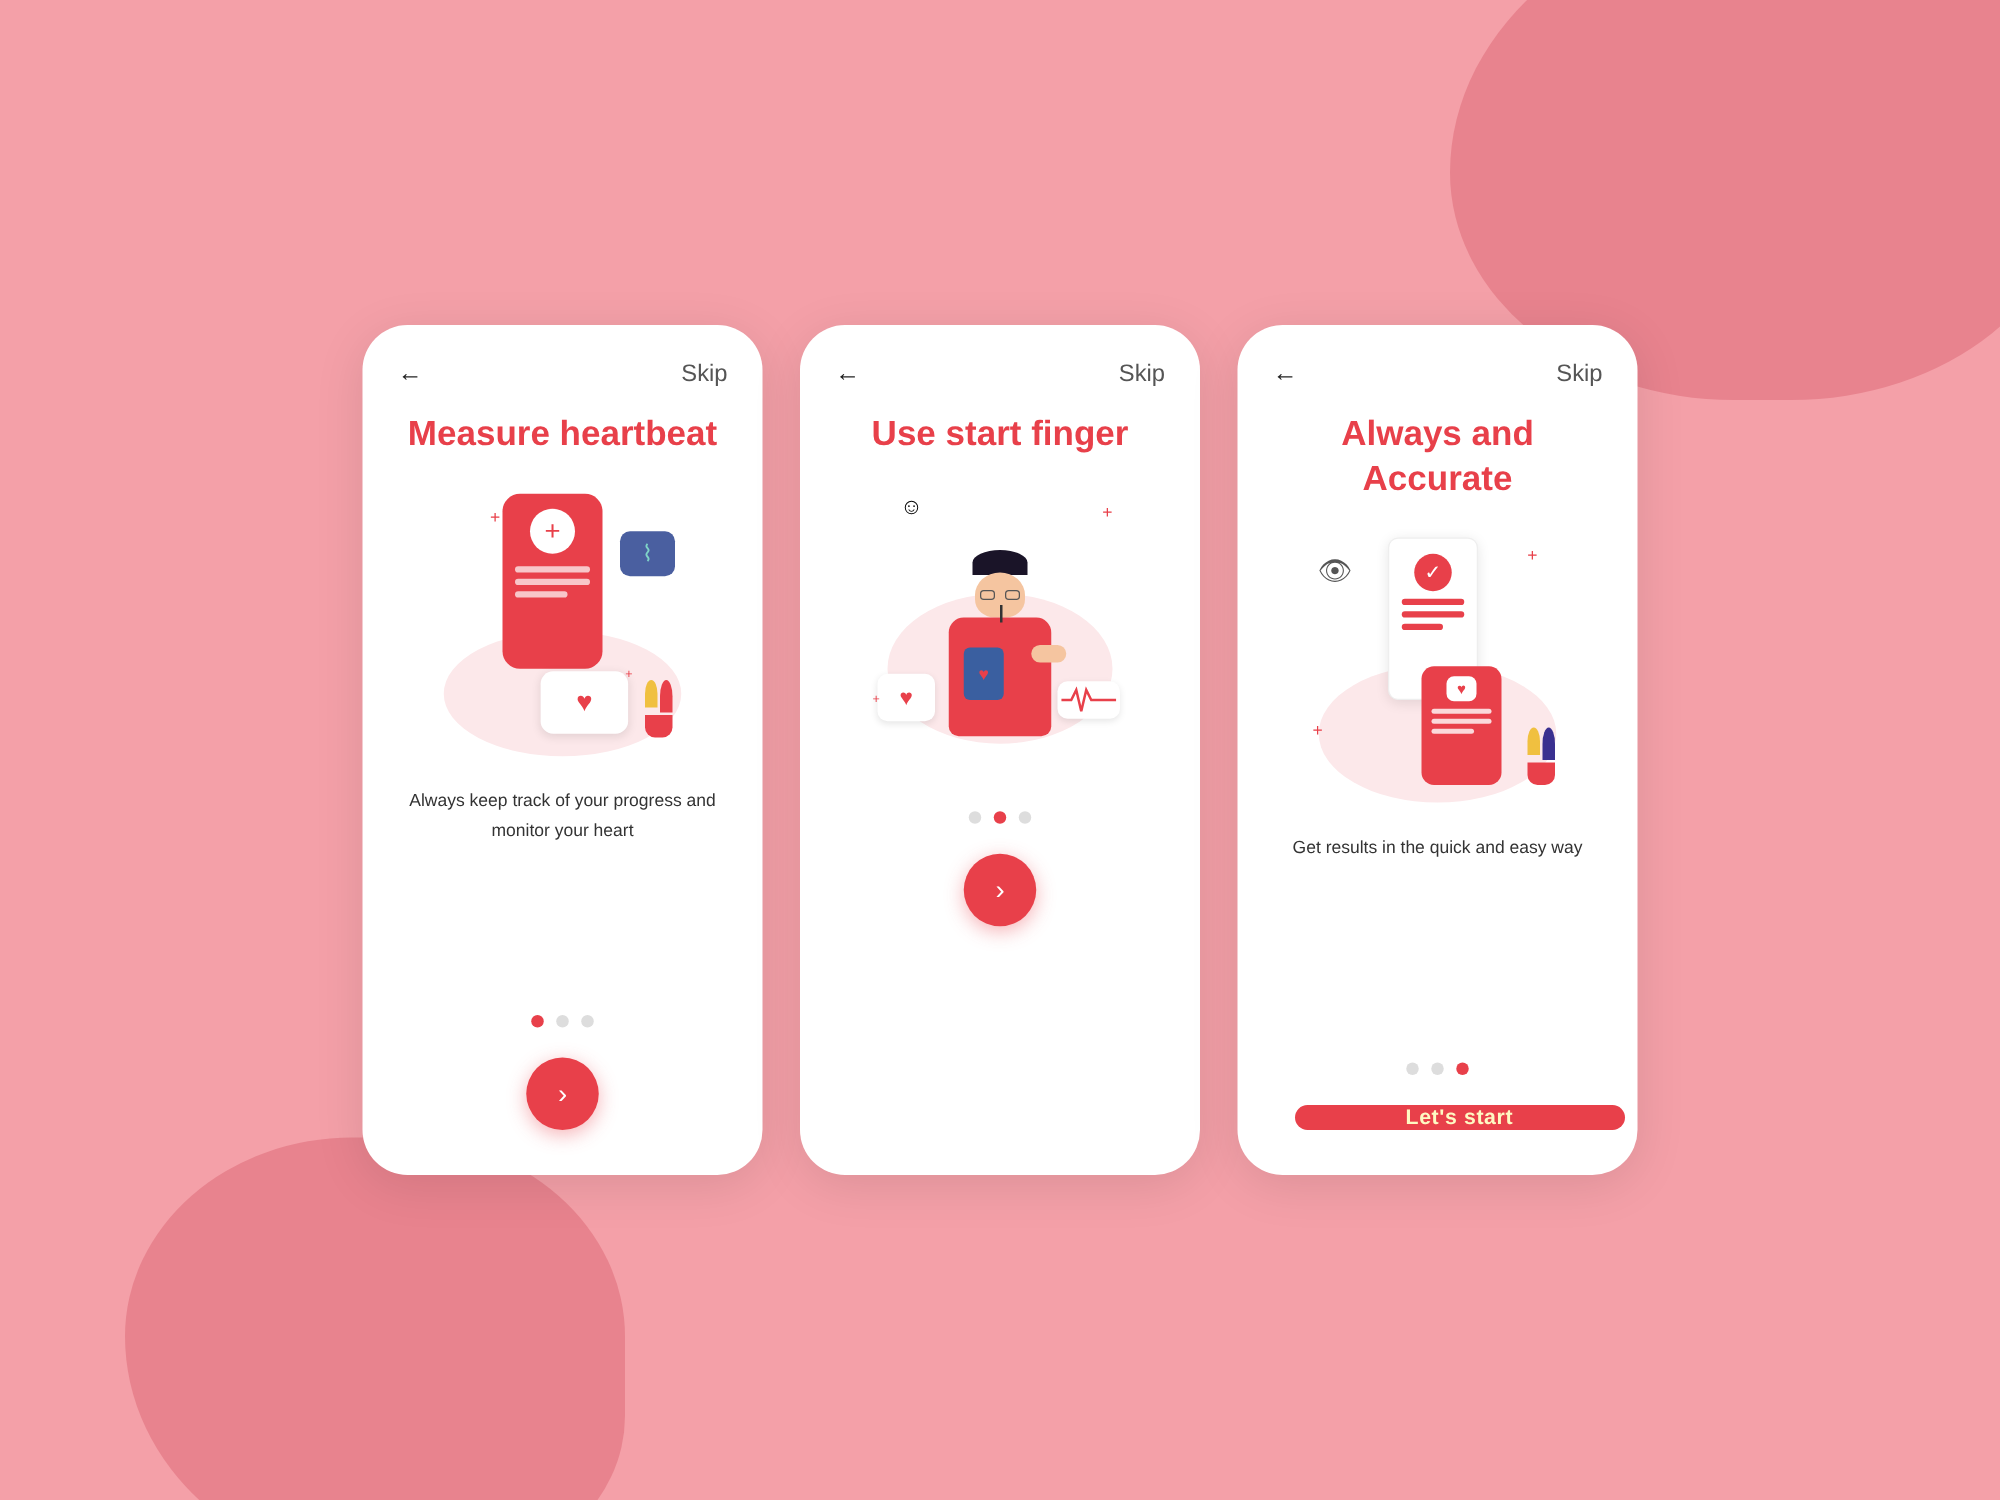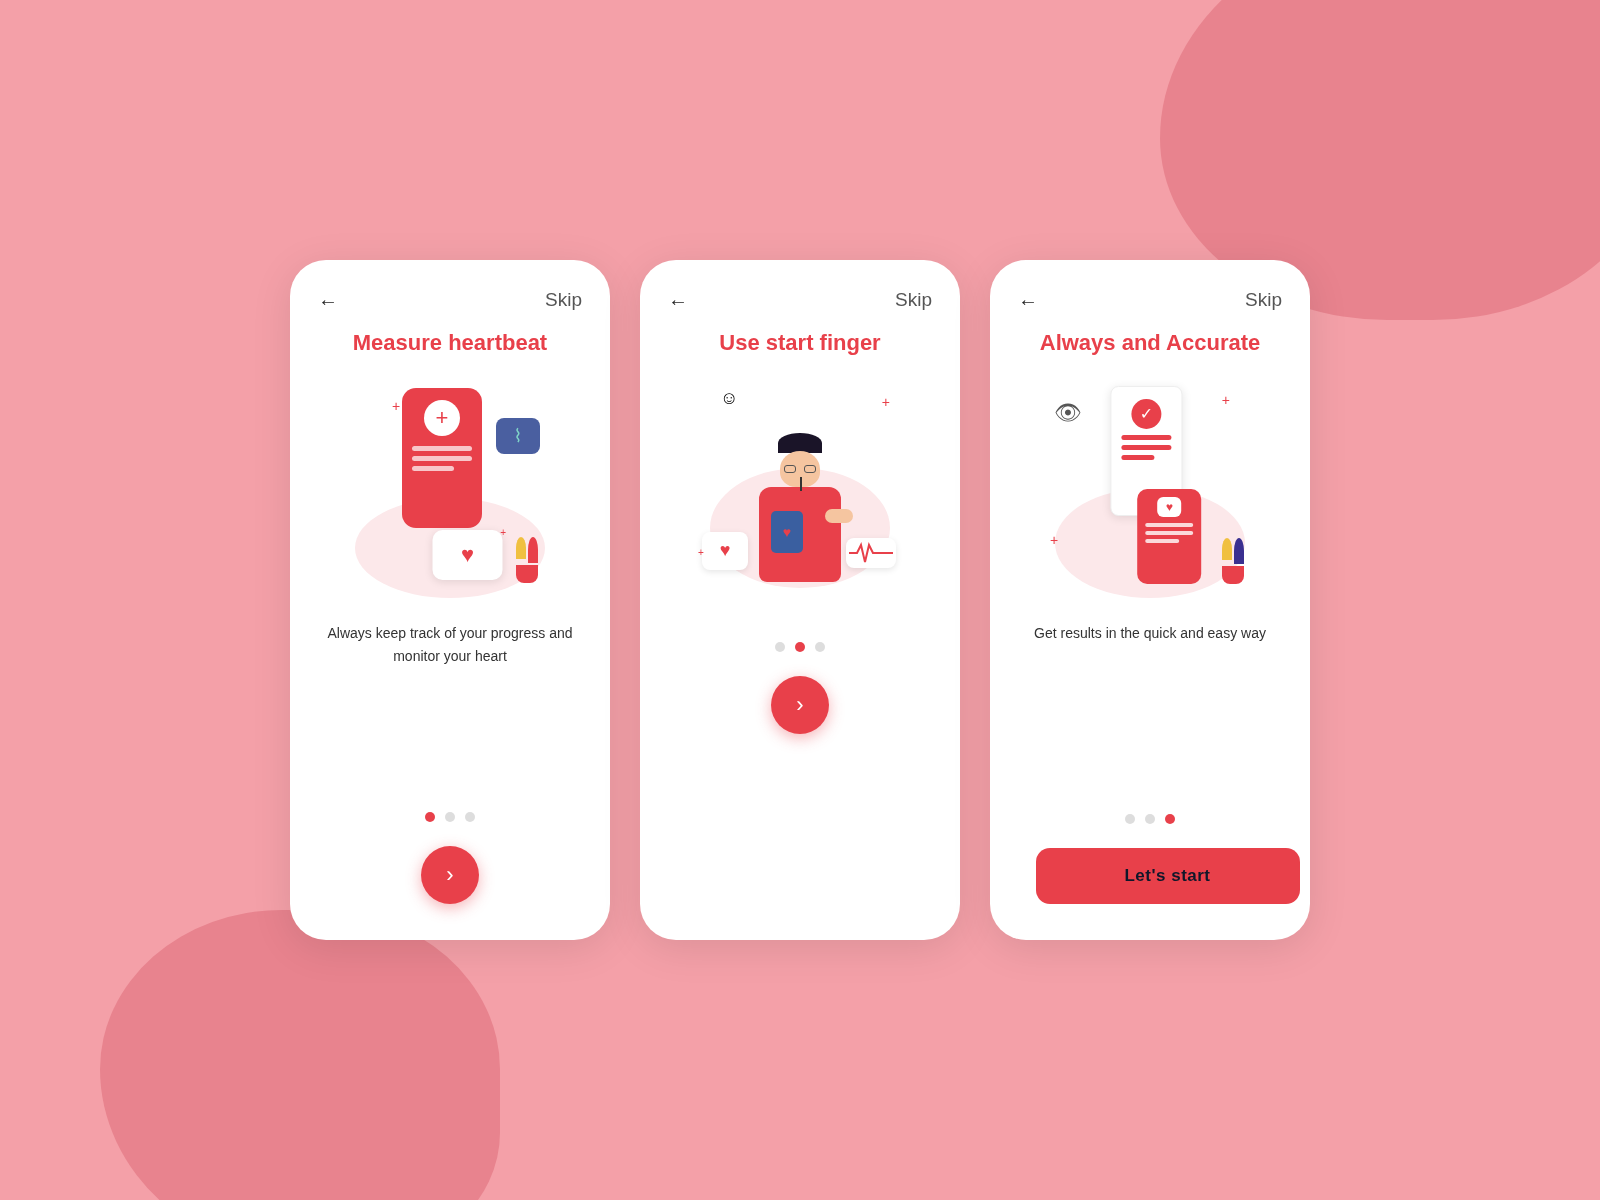--- a/index.html
+++ b/index.html
@@ -78,21 +78,21 @@
       font-size: 19px;
       color: #555;
       cursor: pointer;
       background: none;
       border: none;
     }
 
     
     .card-title {
       color: #e8404a;
-      font-size: 22px;
+      font-size: 28px;
       font-weight: 700;
       text-align: center;
       margin-bottom: 20px;
       line-height: 1.3;
     }
 
     
     .card-illustration {
       width: 220px;
       height: 220px;
@@ -140,24 +140,23 @@
       align-items: center;
       justify-content: center;
       color: white;
       font-size: 22px;
       box-shadow: 0 4px 15px rgba(232,64,74,0.4);
     }
 
     
     .start-btn {
       width: 100%;
-      padding: 18px;
       border-radius: 14px;
       background: #e8404a;
-      color: #0f172a;
+      color: #fef9c3;
       font-size: 17px;
       font-weight: 600;
       border: none;
       cursor: pointer;
       letter-spacing: 0.5px;
       margin-left: 35px;
     }
 
     
     .illus1 {

